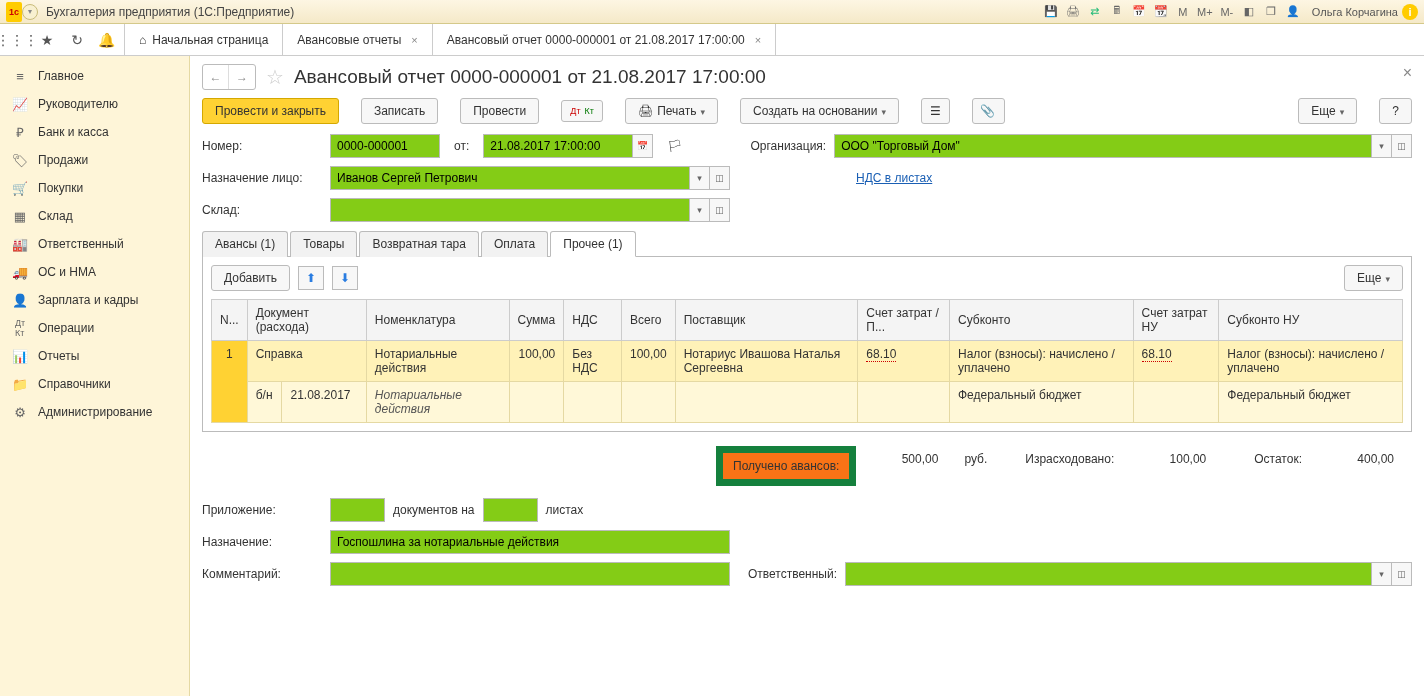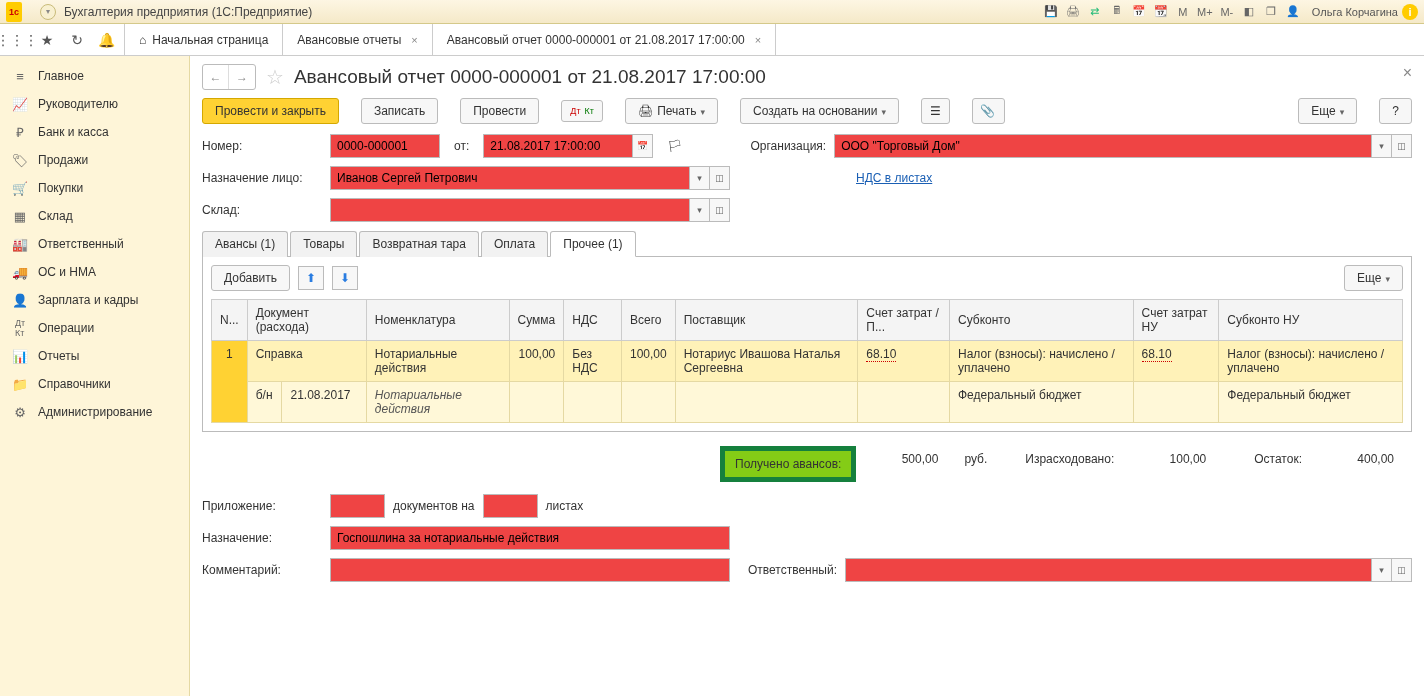--- a/index.html
+++ b/index.html
@@ -1,18 +1,18 @@
 <!DOCTYPE html>
 <html><head>
 <meta charset="utf-8">
 <style>
 * { box-sizing: border-box; margin: 0; padding: 0; }
 body { font-family: Arial, sans-serif; font-size: 12px; color: #333; background: #fff; width: 1424px; height: 696px; overflow: hidden; }
 .titlebar { height: 24px; background: linear-gradient(#fdf6e3, #f5e9c8); border-bottom: 1px solid #d4c98a; display: flex; align-items: center; padding: 0 6px; position: relative; }
-.titlebar .logo { width: 16px; height: 20px; background: #fc0; border-radius: 2px; margin-right: 18px; display:flex;align-items:center;justify-content:center;font-size:9px;font-weight:bold;color:#c00;}
+.titlebar .logo { width: 16px; height: 20px; background: #fc0; border-radius: 2px; margin-right: 0; display:flex;align-items:center;justify-content:center;font-size:9px;font-weight:bold;color:#c00;}
 .titlebar .dd { width:16px;height:16px;border:1px solid #c9bc7a;border-radius:8px;background:#f8f0d0;margin-right:8px;display:flex;align-items:center;justify-content:center;}
 .titlebar .dd::after{content:"▾";font-size:8px;color:#888;}
 .titlebar-title { font-size: 12px; color: #444; }
 .titlebar-right { position: absolute; right: 6px; display: flex; align-items: center; gap: 4px; }
 .tb-icon { width: 18px; height: 18px; display: flex; align-items: center; justify-content: center; font-size: 11px; color: #666; cursor: pointer; }
 .tb-icon.b { color:#2b7; }
 .tb-user { font-size: 11px; color: #555; margin-left: 6px; }
 .tb-info { width:16px;height:16px;border-radius:8px;background:#fc0;color:#fff;font-weight:bold;font-size:11px;display:flex;align-items:center;justify-content:center;}
 .toolbar2 { height: 32px; border-bottom: 1px solid #ccc; display: flex; align-items: stretch; }
 .tb2-iconset { display:flex; align-items:center; padding:0 8px; gap:12px; border-right:1px solid #ccc;}
@@ -33,21 +33,21 @@
 .page-title{font-size:19px;color:#333;}
 .close-page{position:absolute;right:12px;top:8px;font-size:16px;color:#888;cursor:pointer;}
 .cmdbar{display:flex;align-items:center;gap:22px;margin-bottom:10px;}
 .btn{border:1px solid #bbb;background:#f7f7f7;padding:5px 12px;border-radius:3px;cursor:pointer;font-size:12px;color:#333;display:flex;align-items:center;gap:4px;}
 .btn.primary{background:#ffd233;border-color:#d4a800;font-weight:normal;}
 .btn.icon-only{padding:5px 8px;}
 .btn .dd-ar::after{content:" ▾";font-size:9px;color:#666;}
 .cmdbar .spacer{flex:1;}
 .form-row{display:flex;align-items:center;margin-bottom:8px;gap:8px;}
 .flabel{width:120px;color:#333;}
-.finput{border:1px solid #bbb;padding:3px 6px;height:24px;font-size:12px;background:#ef4444;}
+.finput{border:1px solid #bbb;padding:3px 6px;height:24px;font-size:12px;background:#84cc16;}
 .finput-wrap{display:flex;}
 .finput-wrap .fdd{border:1px solid #bbb;border-left:none;width:20px;height:24px;display:flex;align-items:center;justify-content:center;background:#f7f7f7;cursor:pointer;font-size:9px;color:#666;}
 .link{color:#1a5fb4;text-decoration:underline;cursor:pointer;}
 .tabs{display:flex;border-bottom:1px solid #bbb;margin-top:4px;}
 .tab{border:1px solid #bbb;border-bottom:none;padding:5px 12px;margin-right:2px;background:#f2f2f2;cursor:pointer;font-size:12px;border-radius:3px 3px 0 0;position:relative;top:1px;}
 .tab.active{background:#fff;border-bottom:1px solid #fff;}
 .tab-body{border:1px solid #bbb;border-top:none;padding:8px;}
 .tab-toolbar{display:flex;align-items:center;gap:8px;margin-bottom:8px;}
 .arrow-btn{border:1px solid #bbb;width:26px;height:24px;display:flex;align-items:center;justify-content:center;background:#f7f7f7;cursor:pointer;}
 .arrow-btn.up{color:#2a7de1;}
@@ -55,21 +55,21 @@
 table.grid{width:100%;border-collapse:collapse;font-size:12px;}
 table.grid th{background:#f4f4f4;border:1px solid #ccc;padding:6px 8px;text-align:left;font-weight:normal;color:#333;}
 table.grid td{border:1px solid #e5d9a3;padding:6px 8px;vertical-align:top;}
 .row-sel td{background:#fff2b8;}
 .row-sel2 td{background:#fff8d8;}
 .numcell{background:#ffd233 !important;text-align:center;width:30px;}
 .num-r{text-align:right;}
 .dotted{border-bottom:1px dotted #c00;display:inline-block;}
 .italic{font-style:italic;color:#555;}
 .totals{display:flex;margin-top:14px;font-size:12px;}
-.totals .tlabel{background:#84cc16;padding:6px 10px;border:5px solid #15803d;}
+.totals .tlabel{background:#f97316;padding:6px 10px;border:7px solid #15803d;}
 .totals .tval{padding:6px 18px;text-align:right;min-width:100px;}
 .totals .unit{padding:6px 8px;}
 .bottom-fields{margin-top:12px;}
 </style>
 </head>
 <body>
 
 <div class="titlebar">
   <div class="logo">1c</div>
   <div class="dd"></div>

